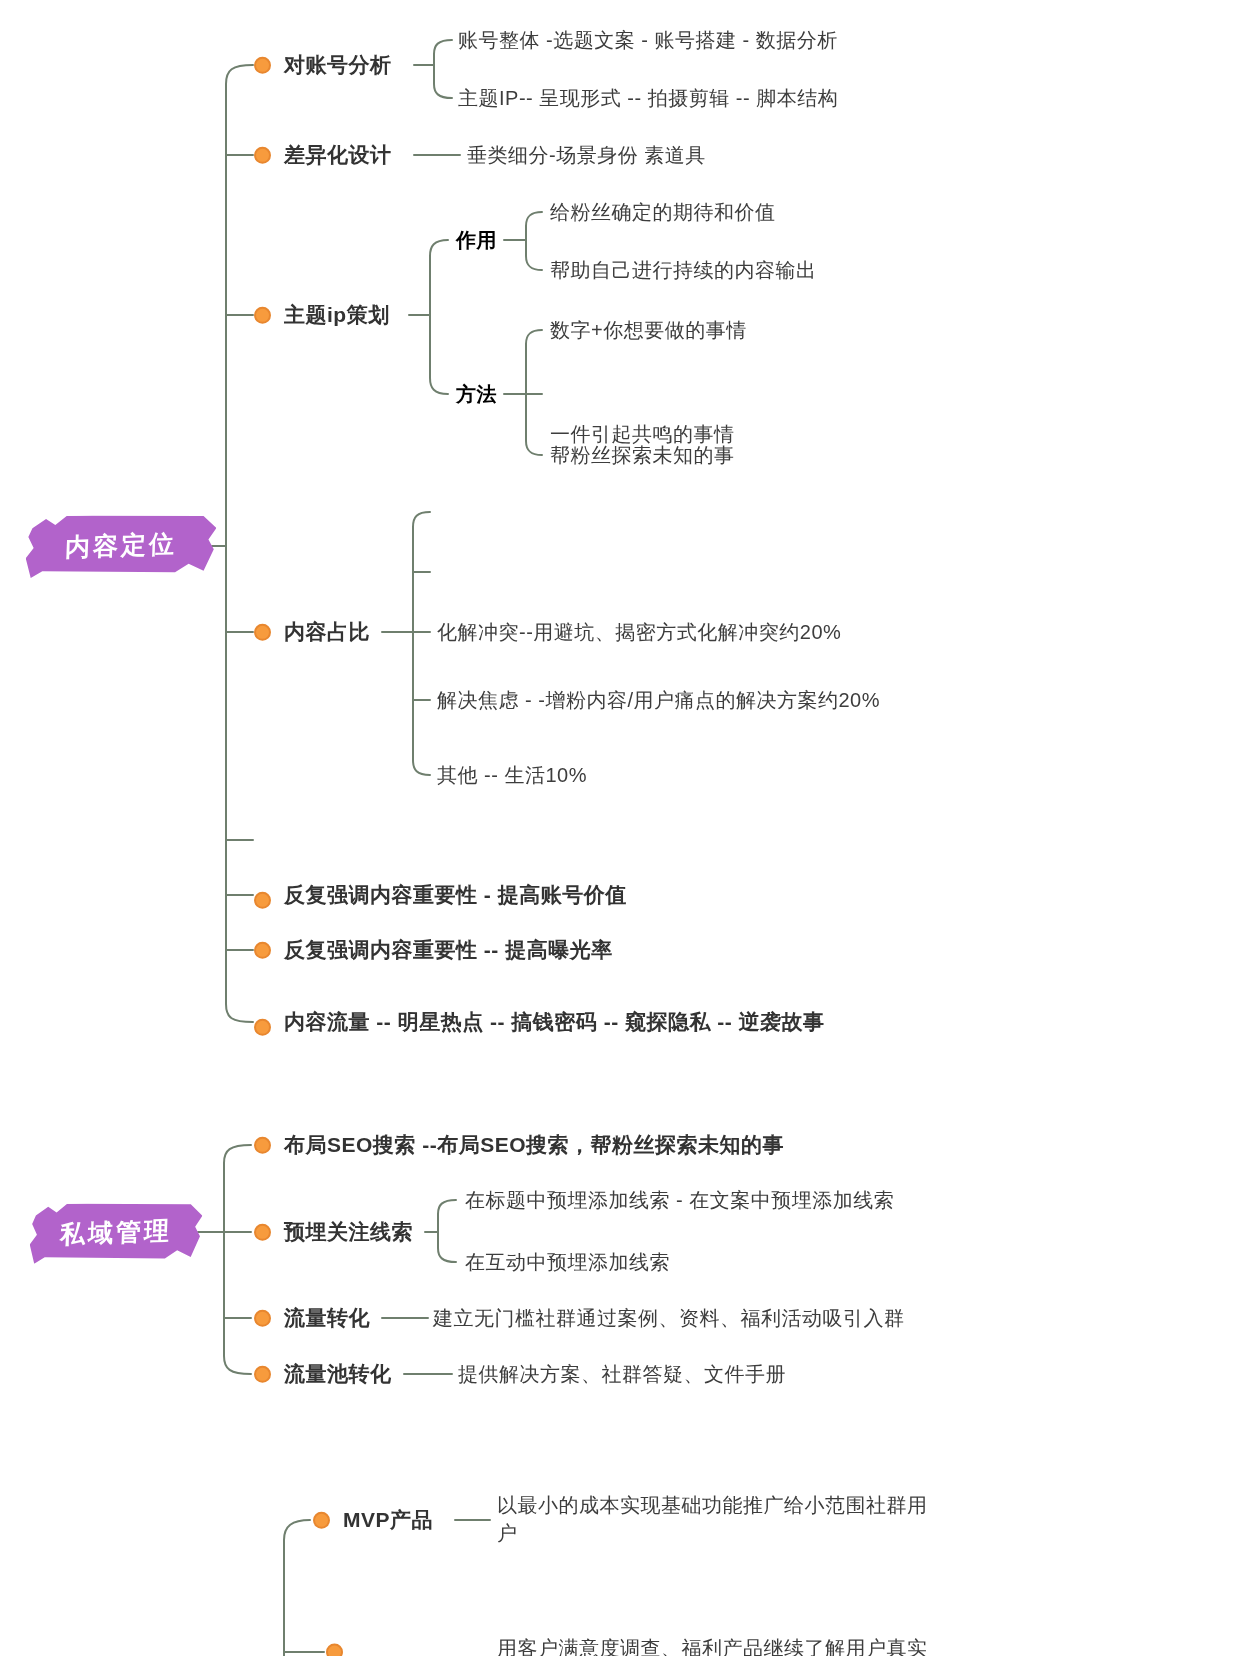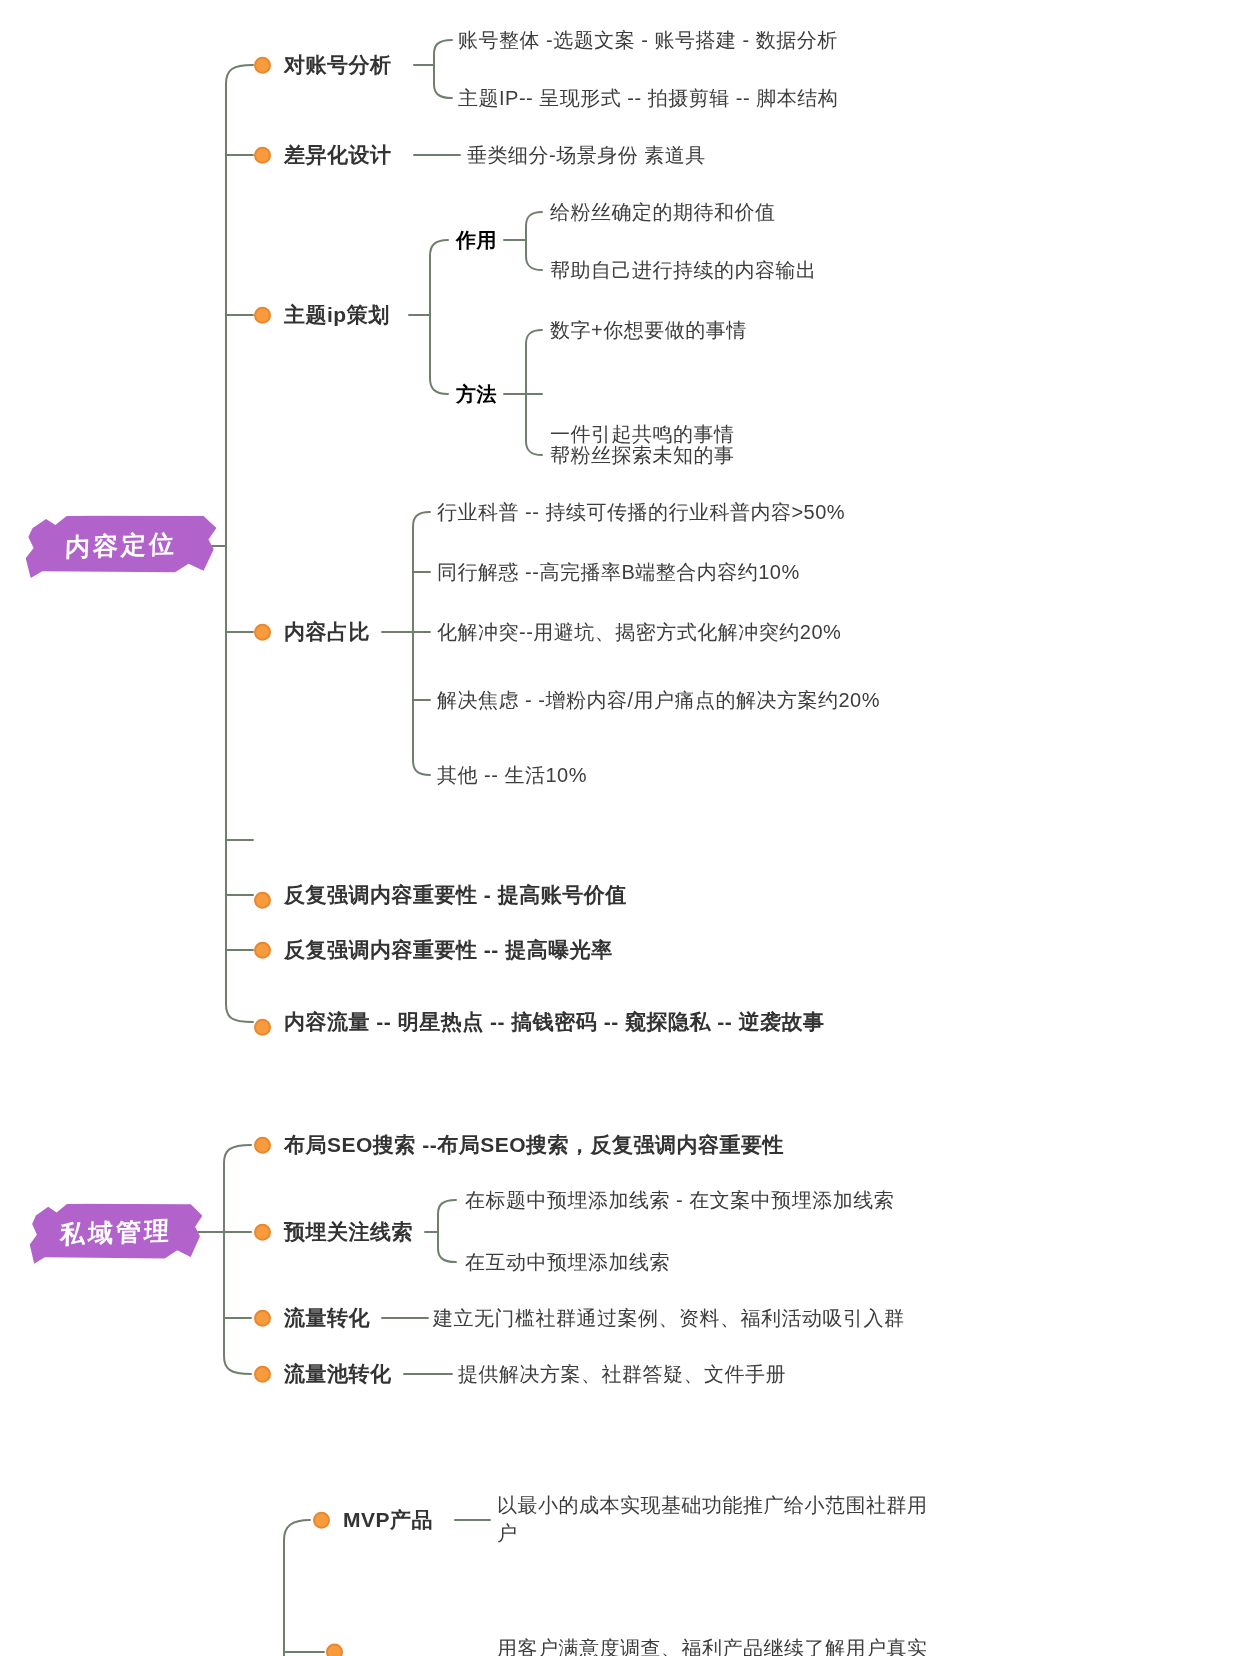--- a/index.html
+++ b/index.html
@@ -112,22 +112,20 @@
   <div class="leaf" style="left:550px;top:270px;">帮助自己进行持续的内容输出</div>
   <div class="sub-label" style="left:456px;top:394px;">方法</div>
   <div class="leaf" style="left:550px;top:330px;">数字+你想要做的事情</div>
   <div class="leaf" style="left:550px;top:394px;margin-top:40px;">一件引起共鸣的事情</div>
   <div class="leaf" style="left:550px;top:455px;">帮粉丝探索未知的事</div>
 
   <div class="branch" style="left:254px;top:632px;">
     <span class="dot"></span>
     <span class="b-label">内容占比</span>
   </div>
-  <div class="leaf" style="left:437px;top:512px;">行业科普 -- 持续可传播的行业科普内容&gt;50%</div>
-  <div class="leaf" style="left:437px;top:572px;">同行解惑 --高完播率B端整合内容约10%</div>
   <div class="leaf" style="left:437px;top:632px;">化解冲突--用避坑、揭密方式化解冲突约20%</div>
   <div class="leaf wrap" style="left:437px;top:700px;width:470px;">解决焦虑 - -增粉内容/用户痛点的解决方案约20%</div>
   <div class="leaf" style="left:437px;top:775px;">其他 -- 生活10%</div>
 
   <div class="branch" style="left:254px;top:895px;align-items:flex-end;">
     <span class="dot"></span>
     <span class="b-label">反复强调内容重要性 - 提高账号价值</span>
   </div>
   <div class="branch" style="left:254px;top:950px;">
     <span class="dot"></span>
@@ -137,21 +135,21 @@
     <span class="dot"></span>
     <span class="b-label wrap" style="width:552px;">内容流量 -- 明星热点 -- 搞钱密码 -- 窥探隐私 -- 逆袭故事</span>
   </div>
 
   <div class="root-label" style="left:30px;top:1202px;width:172px;height:60px;">
     <span>私域管理</span>
   </div>
 
   <div class="branch" style="left:254px;top:1145px;">
     <span class="dot"></span>
-    <span class="b-label">布局SEO搜索 --布局SEO搜索，反复强调内容重要性</span>
+    <span class="b-label">布局SEO搜索 --布局SEO搜索，帮粉丝探索未知的事</span>
   </div>
 
   <div class="branch" style="left:254px;top:1232px;">
     <span class="dot"></span>
     <span class="b-label">预埋关注线索</span>
   </div>
   <div class="leaf" style="left:465px;top:1200px;">在标题中预埋添加线索 - 在文案中预埋添加线索</div>
   <div class="leaf" style="left:465px;top:1262px;">在互动中预埋添加线索</div>
 
   <div class="branch" style="left:254px;top:1318px;">

